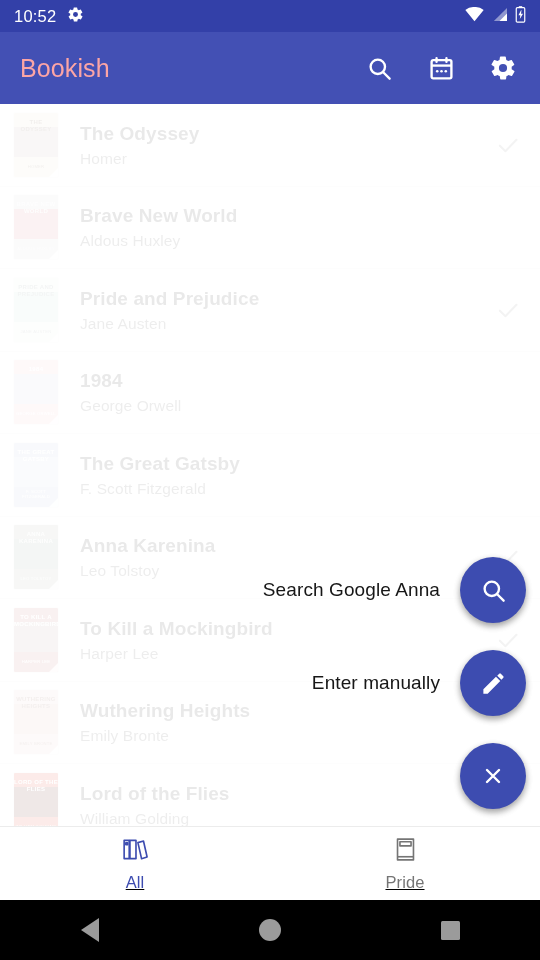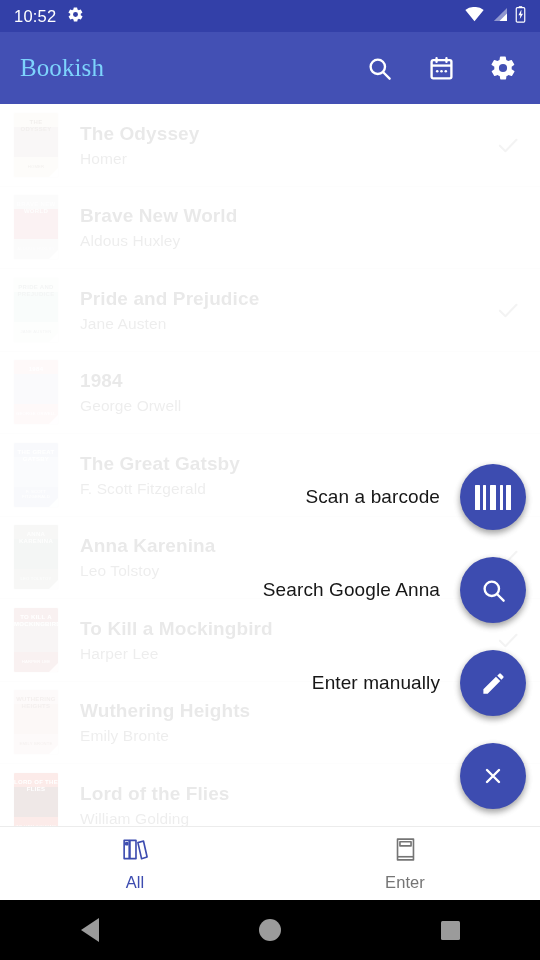--- a/index.html
+++ b/index.html
@@ -18,21 +18,21 @@
   }
   .status-clock{ font-size:16.5px; font-weight:400; letter-spacing:.2px; }
   .status-left-icons{ display:flex; align-items:center; margin-left:11px; }
   .status-right{ margin-left:auto; display:flex; align-items:center; gap:7px; }
 
   
   .app-bar{
     position:absolute; top:32px; left:0; width:540px; height:72px;
     background:#4350b4; display:flex; align-items:center; padding:0 20px;
   }
-  .app-title{ color:#7dd3fc; font-size:25px; font-weight:400; letter-spacing:.1px;font-family:Liberation Serif, serif; }
+  .app-title{ color:#fca5a5; font-size:25px; font-weight:400; letter-spacing:.1px; }
   .app-actions{ margin-left:auto; display:flex; align-items:center; gap:28px; }
   .app-actions .act{ width:34px; height:34px; display:flex; align-items:center; justify-content:center; cursor:pointer; }
 
   
   .list-area{
     position:absolute; top:104px; left:0; width:540px; height:722px;
     background:#fff; overflow:hidden;
   }
   .book-row{
     position:relative; height:82.5px; display:flex; align-items:center;
@@ -91,21 +91,21 @@
   .bc{ display:flex; align-items:center; gap:3.5px; height:25px; }
   .bc i{ display:block; background:#fff; height:100%; border-radius:.5px; }
 
   
   .bottom-nav{
     position:absolute; left:0; top:826px; width:540px; height:74px;
     background:#fff; display:flex; border-top:1px solid #ececec; z-index:50;
   }
   .nav-item{
     flex:1; display:flex; flex-direction:column; align-items:center; justify-content:center;
-    gap:5px; cursor:pointer;
+    gap:5px; cursor:pointer;text-decoration:underline;
   }
   .nav-label{ font-size:16.5px; color:#757575; letter-spacing:.1px; }
   .nav-item.active .nav-label{ color:#3d4cb0; }
 
   
   .sys-nav{
     position:absolute; left:0; top:900px; width:540px; height:60px;
     background:#000; display:flex; align-items:center; justify-content:space-around; z-index:60;
   }
   .sys-btn{ width:72px; height:60px; display:flex; align-items:center; justify-content:center; cursor:pointer; }
@@ -330,32 +330,20 @@
             <path d="M4.5 12.6 9.6 17.7 19.8 7.2"></path>
           </svg>
         </div>
       </div>
     </div>
 
   <div class="scrim"></div>
 
   <div class="fab-menu">
 
-    <div class="fab-item fab-i1">
-      <span class="fab-label">Scan a barcode</span>
-      <span class="fab">
-        <span class="bc">
-          <i style="width:4.5px"></i>
-            <i style="width:3px"></i>
-            <i style="width:6.5px"></i>
-            <i style="width:3px"></i>
-            <i style="width:4.5px"></i>
-        </span>
-      </span>
-    </div>
 
     <div class="fab-item fab-i2">
       <span class="fab-label">Search Google Anna</span>
       <span class="fab">
         <svg width="27" height="27" viewBox="0 0 24 24" fill="none" stroke="#fff" stroke-width="2.1" stroke-linecap="round">
           <circle cx="10.5" cy="10.5" r="6.4"></circle>
             <path d="M15.3 15.3 21 21"></path>
         </svg>
       </span>
     </div>
@@ -392,21 +380,21 @@
       <span class="nav-label">All</span>
     </div>
     <div class="nav-item">
       <span>
         <svg width="29" height="29" viewBox="0 0 24 24" fill="none" stroke="#757575" stroke-width="1.35" stroke-linejoin="round">
           <path d="M5.4 3.4h13.2v17.2H5.4z"></path>
           <path d="M7.4 5.6h9.2v3.4H7.4z"></path>
           <path d="M5.4 18h13.2"></path>
         </svg>
       </span>
-      <span class="nav-label">Enter</span>
+      <span class="nav-label">Pride</span>
     </div>
   </div>
 
   <div class="sys-nav">
     <div class="sys-btn">
         <span class="tri"></span>
       </div>
     <div class="sys-btn">
         <span class="circ"></span>
       </div>

